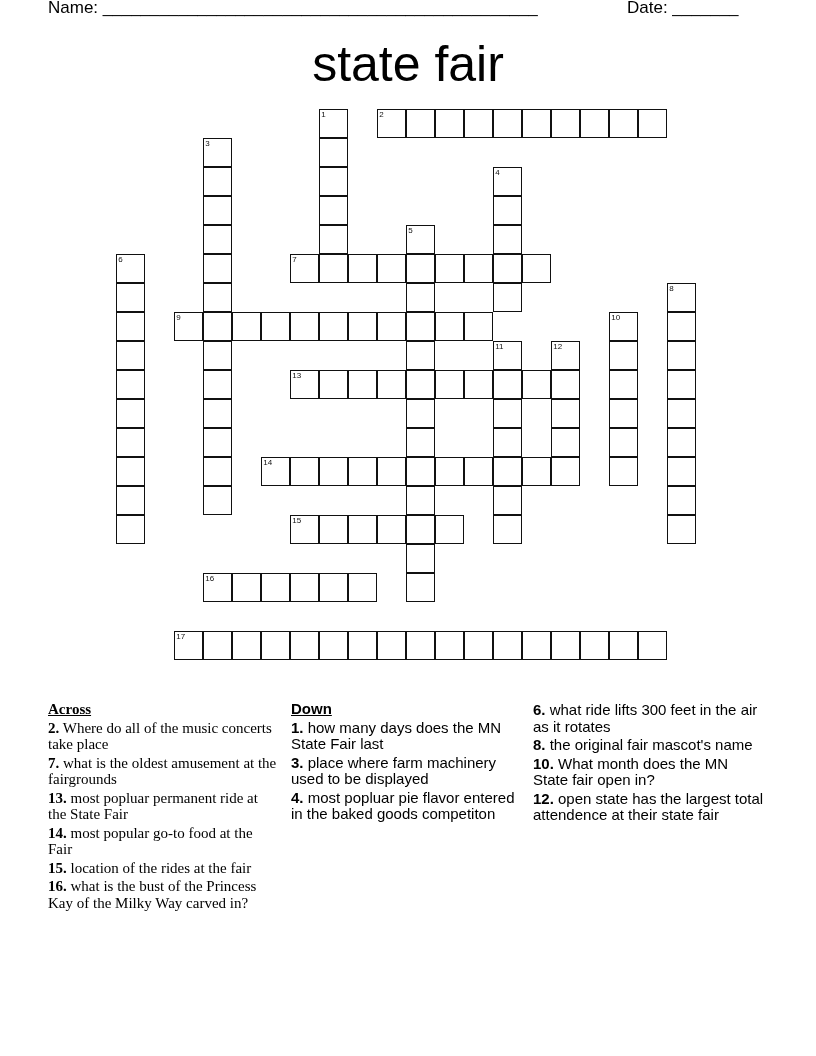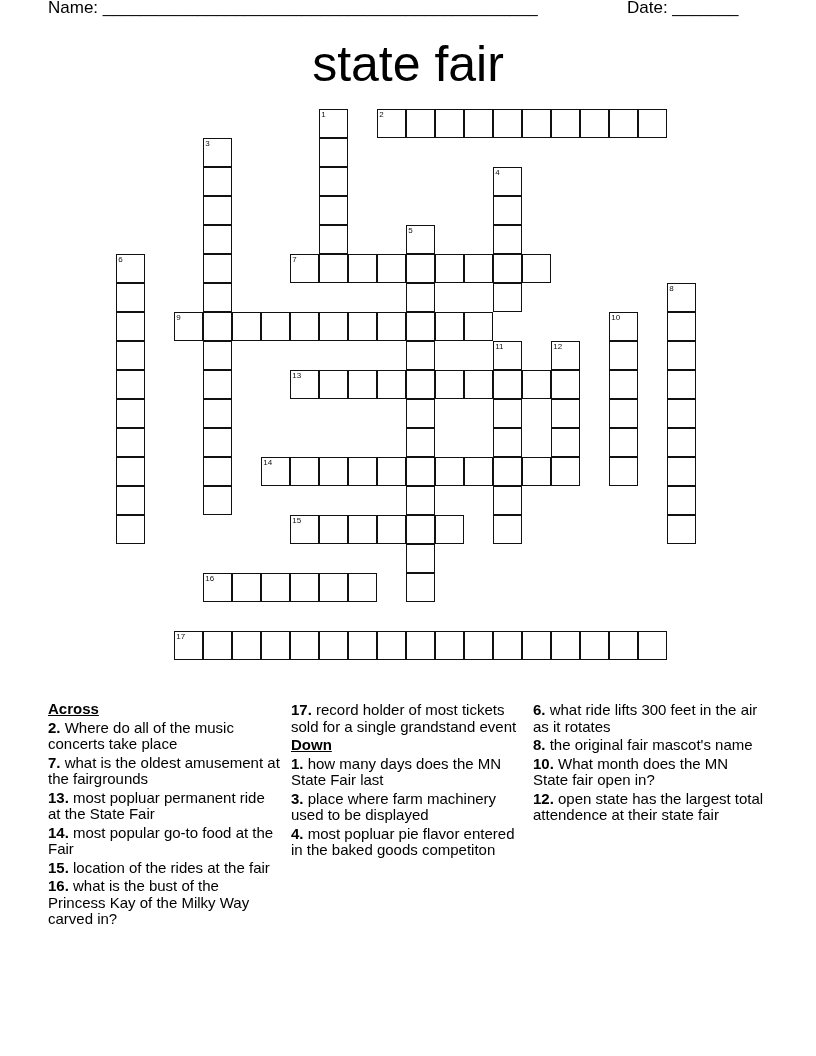--- a/index.html
+++ b/index.html
@@ -194,32 +194,31 @@
     <div class="cell" style="left: 436px; top: 632px;"></div>
     <div class="cell" style="left: 465px; top: 632px;"></div>
     <div class="cell" style="left: 494px; top: 632px;"></div>
     <div class="cell" style="left: 523px; top: 632px;"></div>
     <div class="cell" style="left: 552px; top: 632px;"></div>
     <div class="cell" style="left: 581px; top: 632px;"></div>
     <div class="cell" style="left: 610px; top: 632px;"></div>
     <div class="cell" style="left: 639px; top: 632px;"></div>
   </div>
 
-<div class="col" style="left:48px;">
+<div class="col" style="left:48px;font-family:Liberation Serif, serif;">
   <span class="hd">Across</span>
   <div class="clue"><b>2.</b> <span>Where do all of the music concerts take place</span></div>
   <div class="clue"><b>7.</b> <span>what is the oldest amusement at the fairgrounds</span></div>
   <div class="clue"><b>13.</b> <span>most popluar permanent ride at the State Fair</span></div>
   <div class="clue"><b>14.</b> <span>most popular go-to food at the Fair</span></div>
   <div class="clue"><b>15.</b> <span>location of the rides at the fair</span></div>
   <div class="clue"><b>16.</b> <span>what is the bust of the Princess Kay of the Milky Way carved in?</span></div>
 </div>
 
 <div class="col" style="left:291px;">
-  <div class="clue" style="margin-top:2px;"><b>17.</b> <span>record holder of most tickets sold for a single grandstand event</span></div>
   <span class="hd">Down</span>
   <div class="clue"><b>1.</b> <span>how many days does the MN State Fair last</span></div>
   <div class="clue"><b>3.</b> <span>place where farm machinery used to be displayed</span></div>
   <div class="clue"><b>4.</b> <span>most popluar pie flavor entered in the baked goods competiton</span></div>
 </div>
 
 <div class="col" style="left:533px;">
   <div class="clue" style="margin-top:2px;"><b>6.</b> <span>what ride lifts 300 feet in the air as it rotates</span></div>
   <div class="clue"><b>8.</b> <span>the original fair mascot's name</span></div>
   <div class="clue"><b>10.</b> <span>What month does the MN State fair open in?</span></div>

